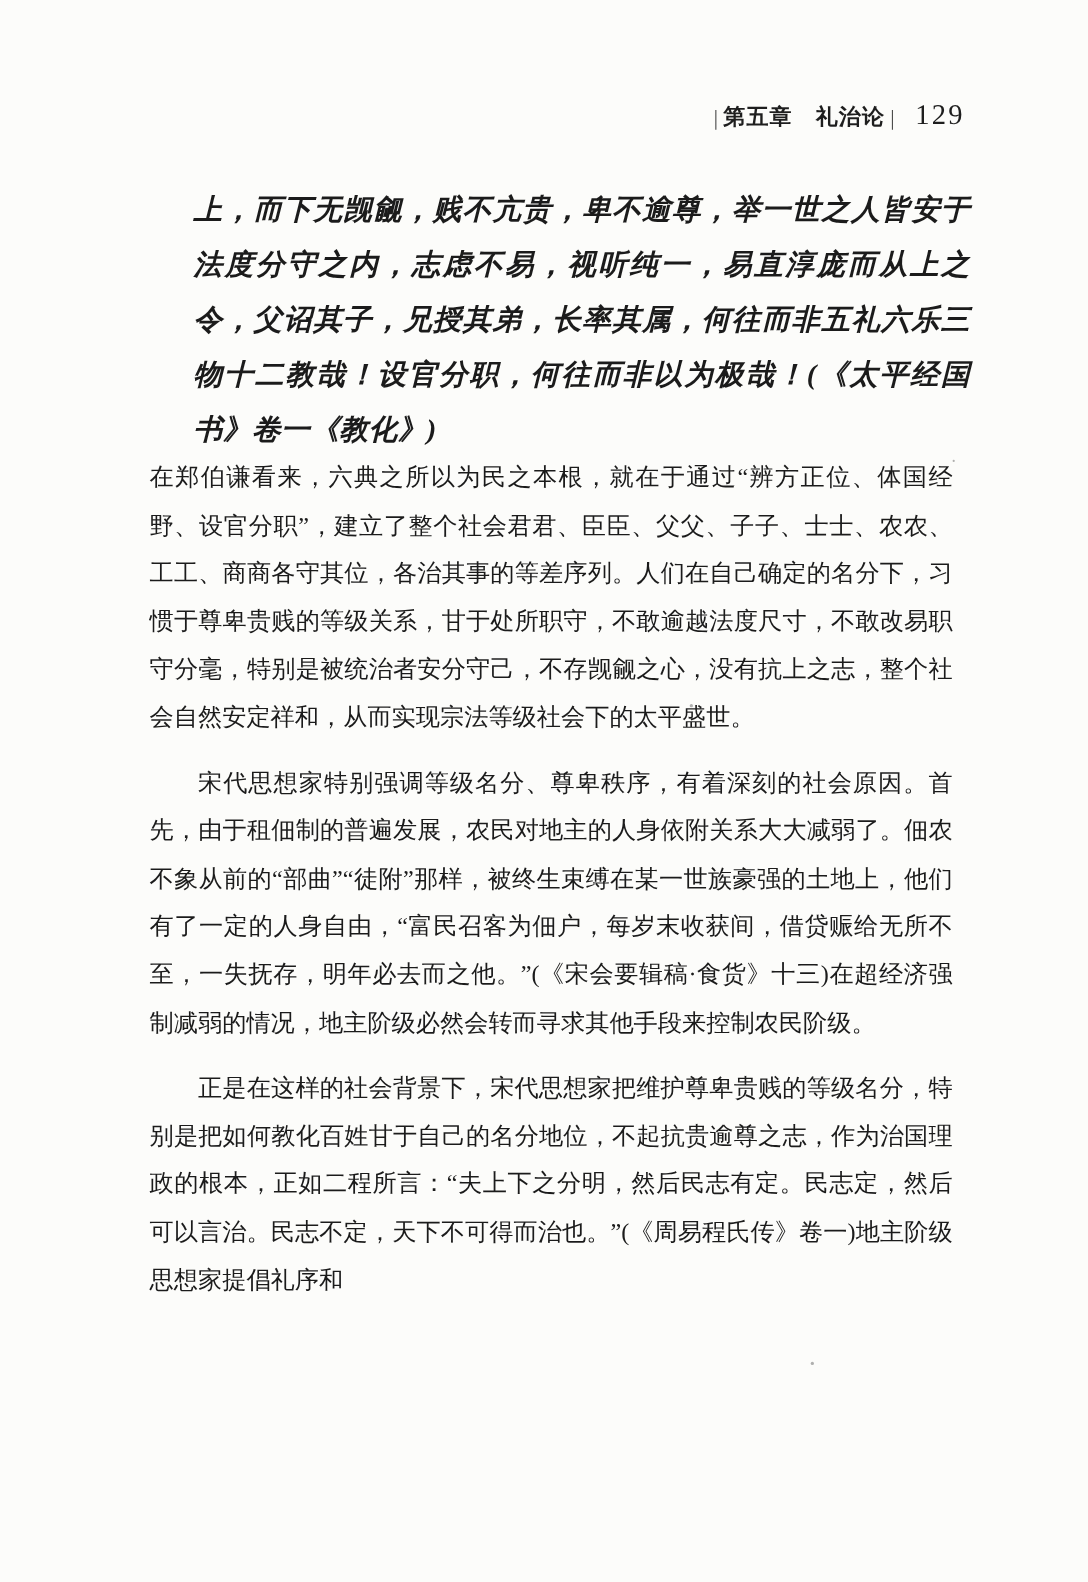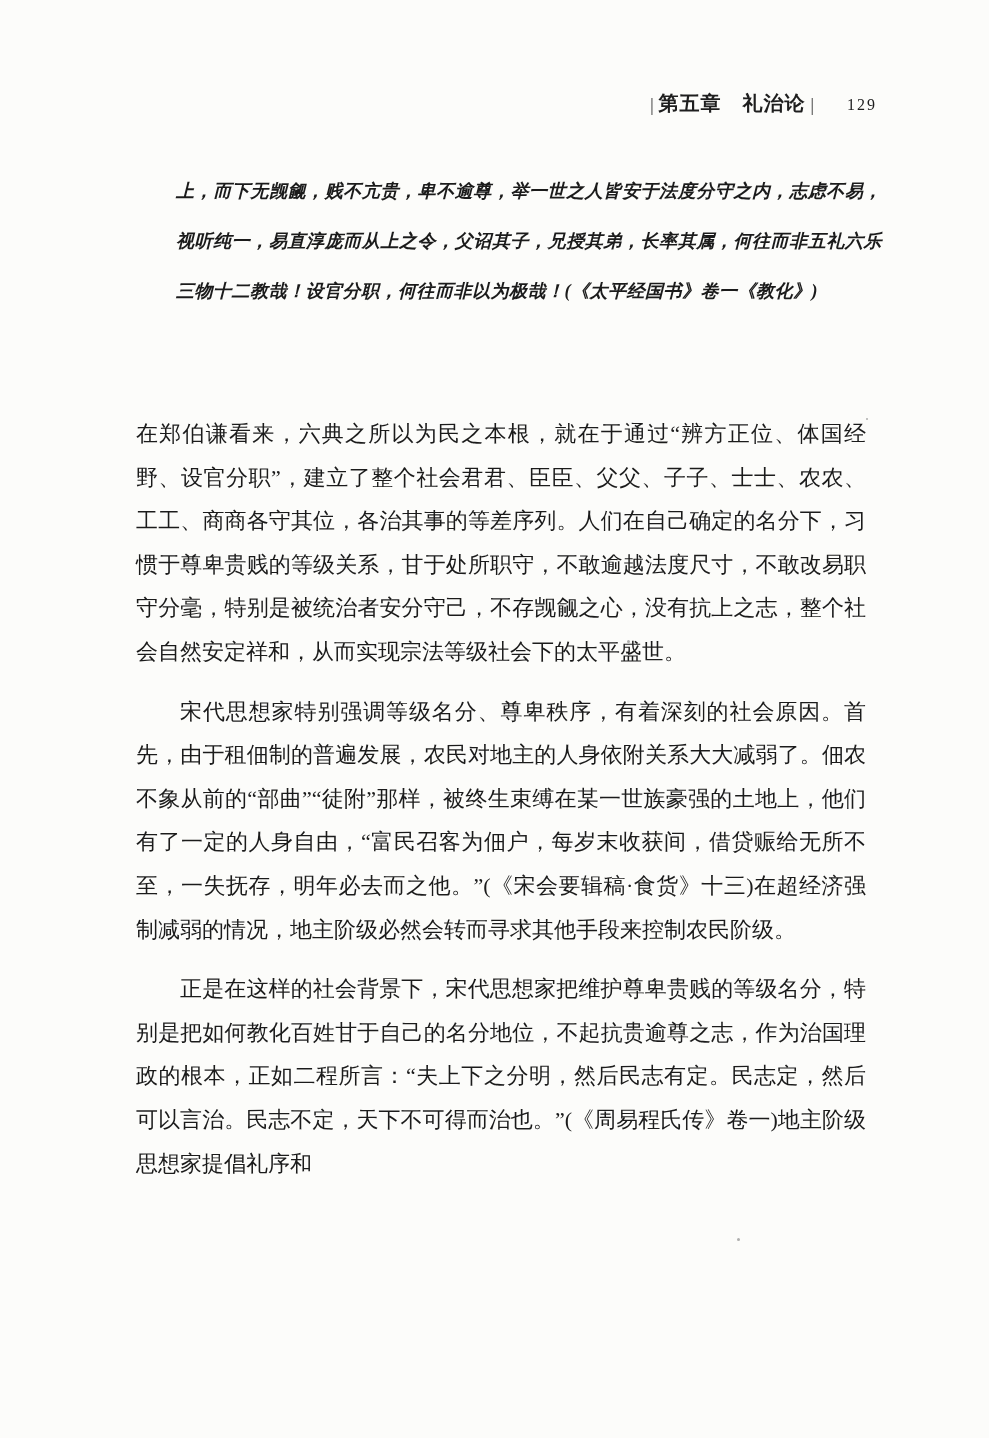--- a/index.html
+++ b/index.html
@@ -31,35 +31,35 @@
     transform: scaleY(1.15);
     margin: 0 5px;
     color: #2a2a2a;
   }
   .header .chapter {
     font-family: "Liberation Sans", sans-serif;
     font-weight: 700;
     letter-spacing: 1px;
   }
   .header .pagenum {
-    margin-left: 28px;
-    font-size: 16px;
+    margin-left: 14px;
+    font-size: 26px;
     letter-spacing: 2px;
   }
   .quote {
     position: absolute;
     top: 166px;
     left: 176px;
     width: 706px;
   }
   .quote-text {
     margin: 0;
     font-style: italic;
     font-weight: 600;
-    font-size: 18px;
+    font-size: 26px;
     line-height: 50px;
     text-align: justify;
     text-justify: inter-character;
     letter-spacing: 0.5px;
   }
   .bodytext {
     position: absolute;
     top: 396px;
     left: 120px;
     width: 762px;

